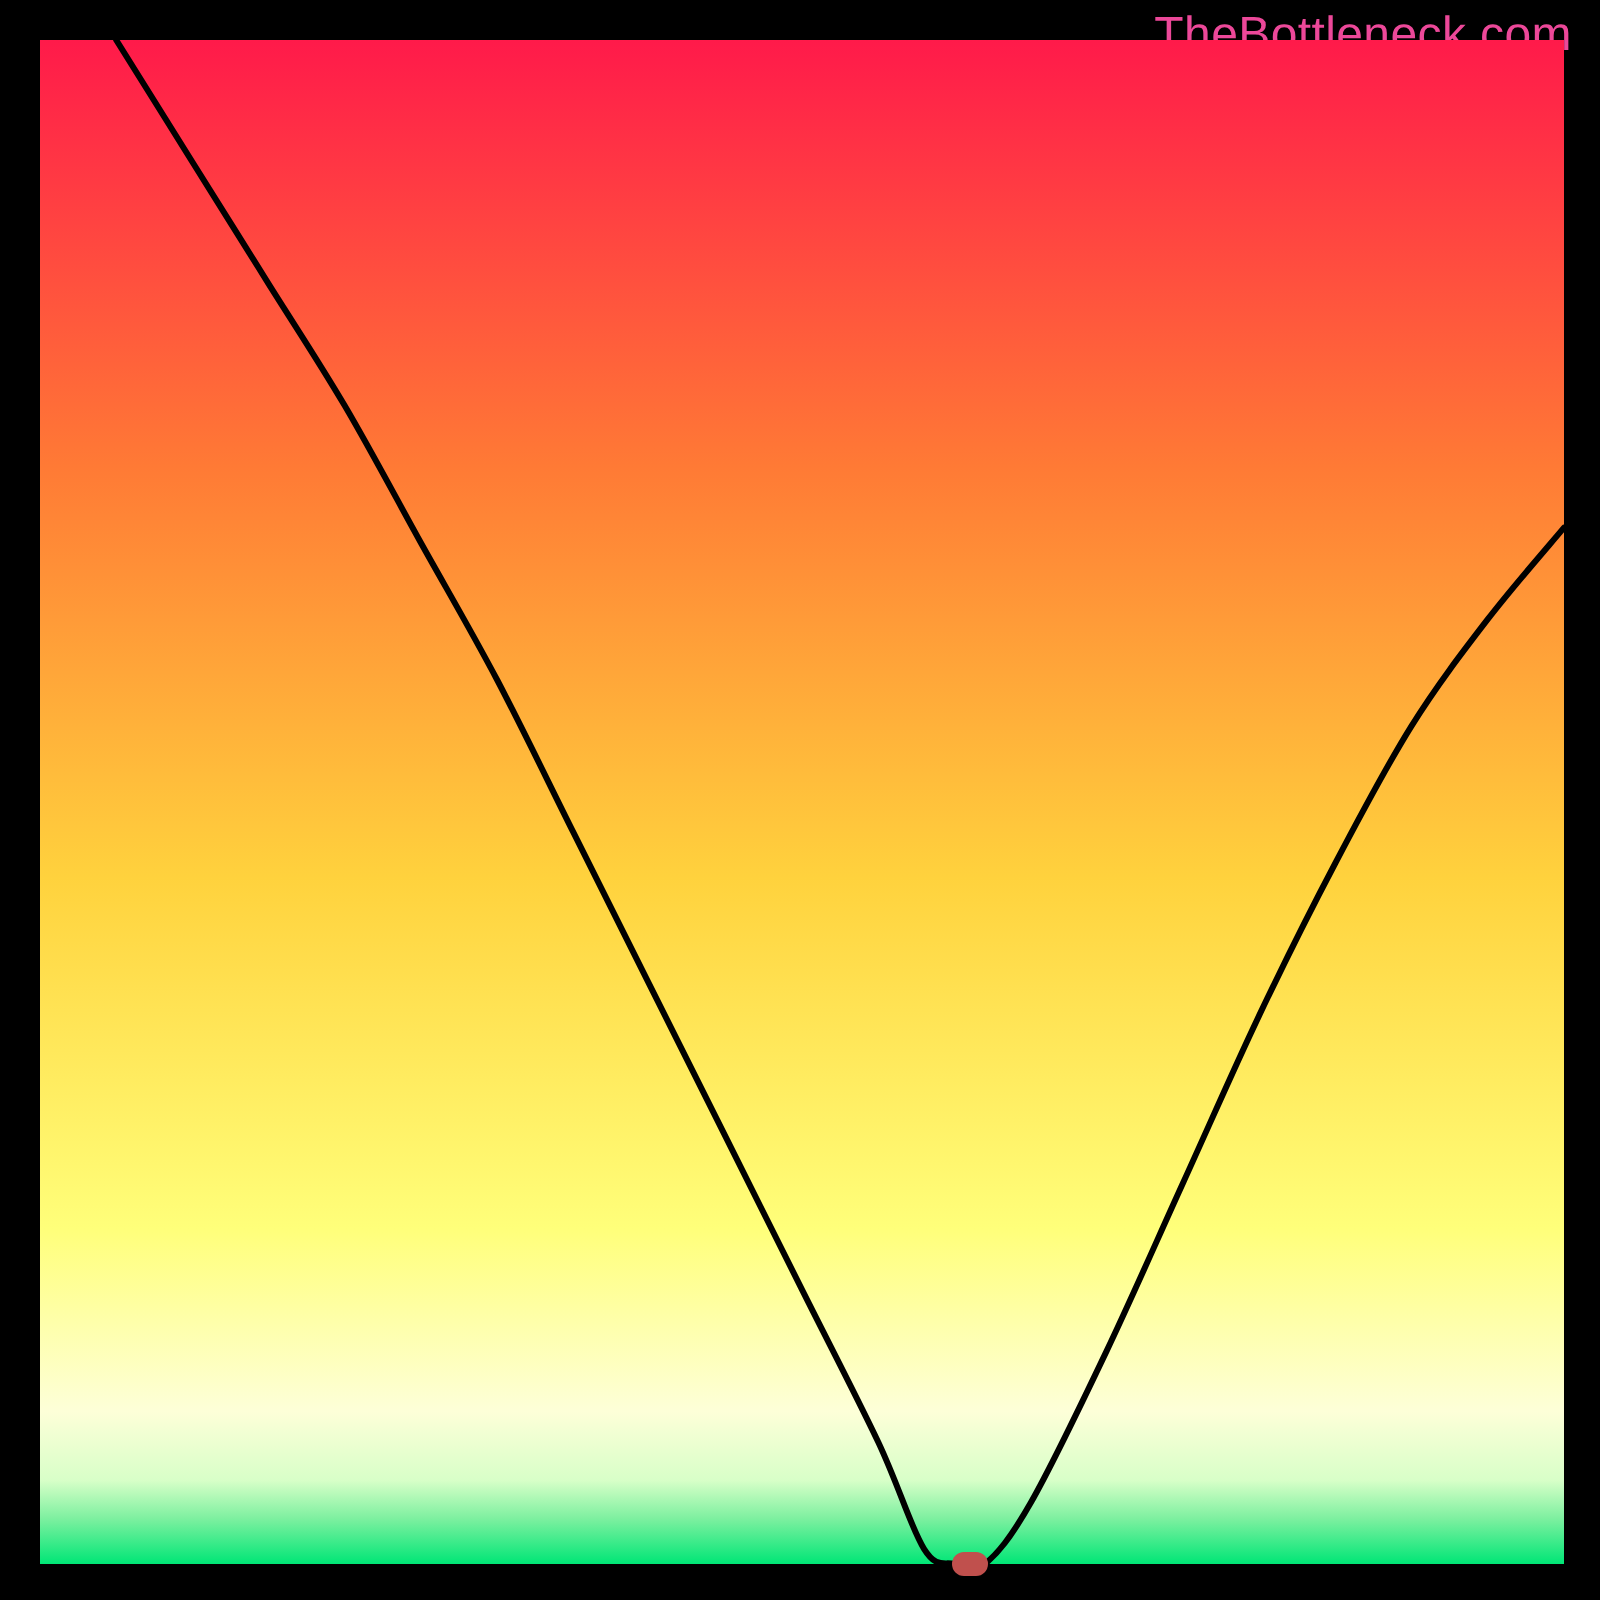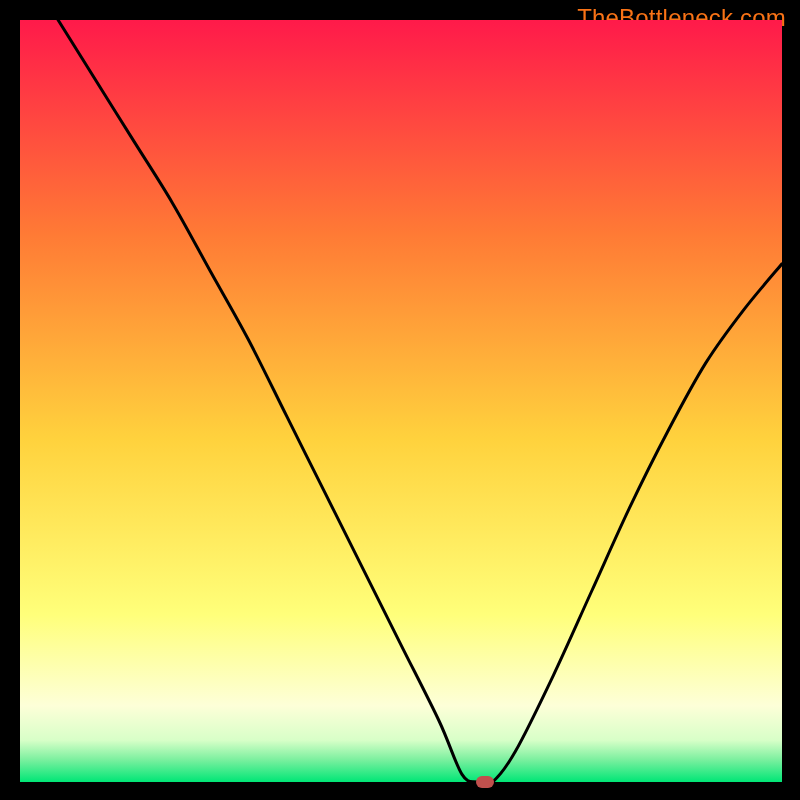--- a/index.html
+++ b/index.html
@@ -7,21 +7,21 @@
   .frame {
     position: relative;
     width: 800px;
     height: 800px;
     background: #000;
   }
   .watermark {
     position: absolute;
     top: 4px;
     right: 14px;
-    color: #f97316;
+    color: #ec4899;
     font-family: Arial, Helvetica, sans-serif;
     font-size: 24px;
     font-weight: 500;
     letter-spacing: 0.2px;
     user-select: none;
   }
   .plot {
     position: absolute;
     left: 20px;
     top: 20px;

